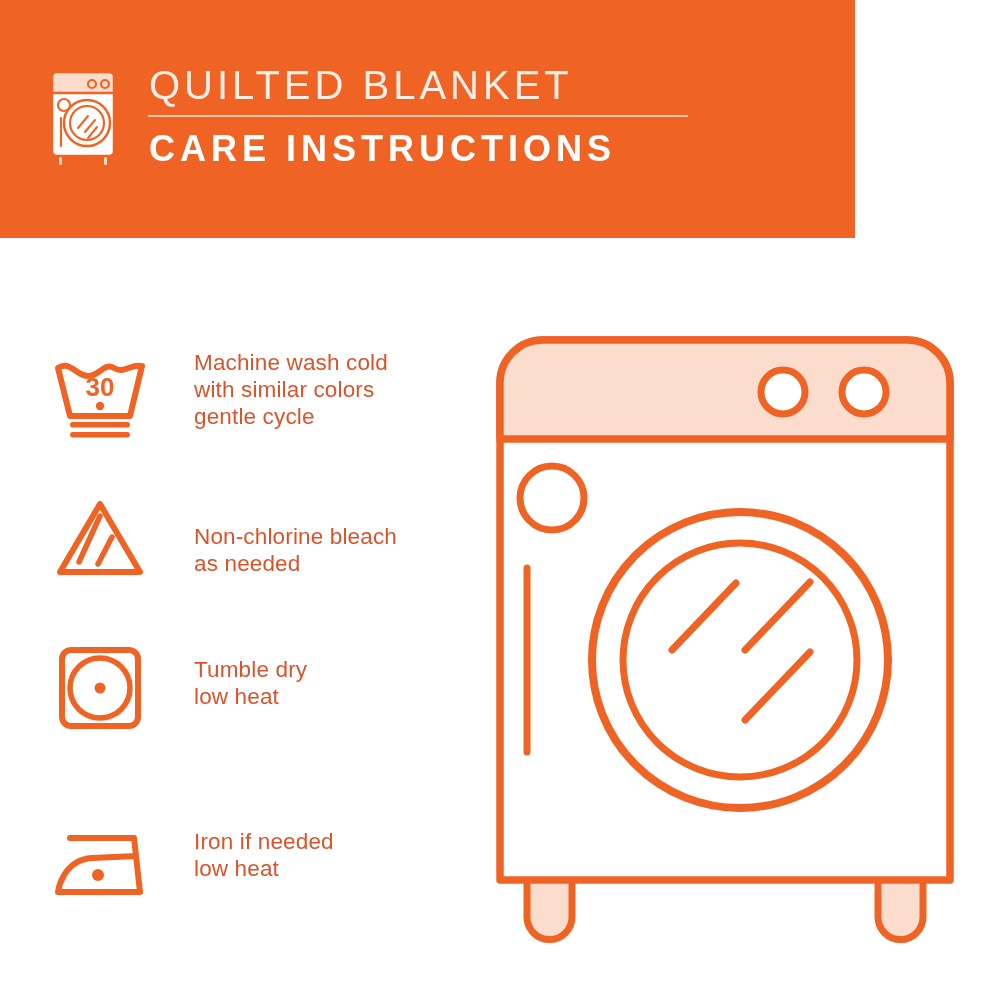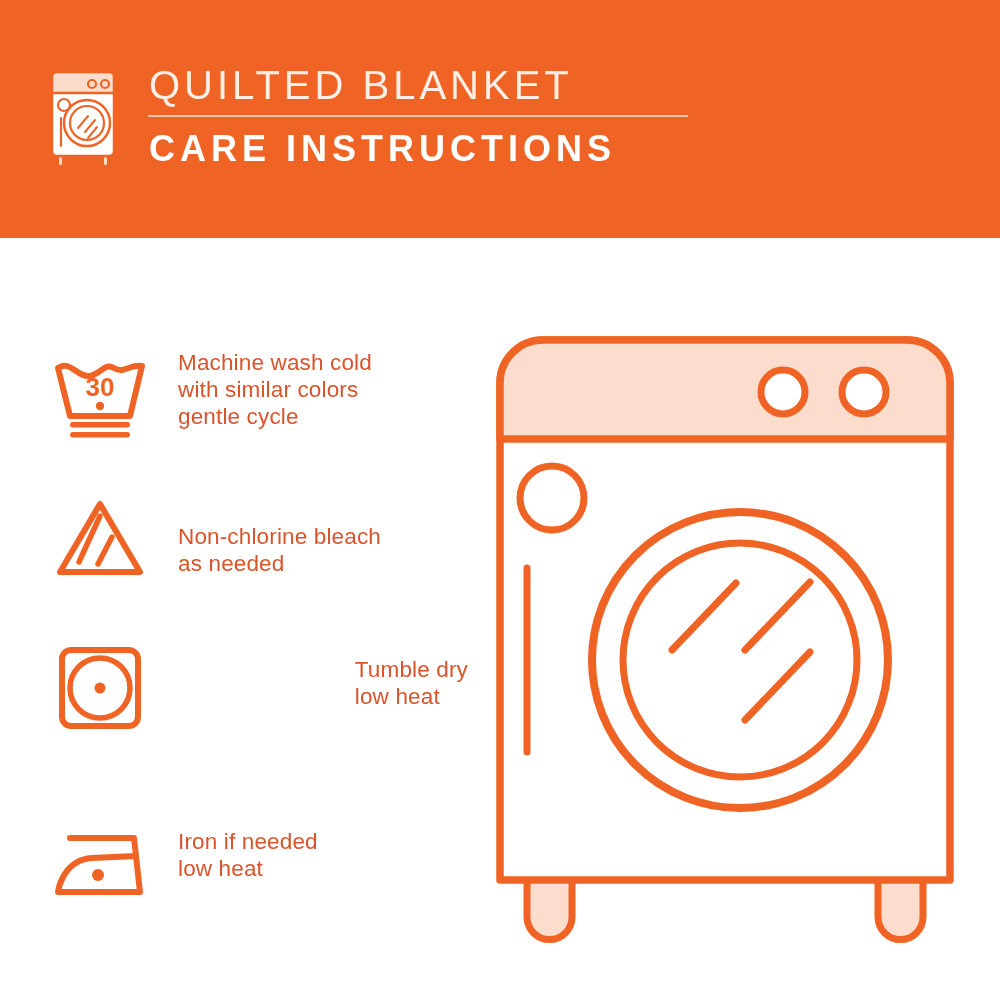--- a/index.html
+++ b/index.html
@@ -13,21 +13,21 @@
     font-family: "Liberation Sans", sans-serif;
     overflow: hidden;
     position: relative;
   }
 
   
   .header {
     position: absolute;
     left: 0;
     top: 0;
-    width: 1000px;
+    width: 855px;
     height: 238px;
     background: #EF6424;
     box-sizing: border-box;
   }
   .header-inner {
     position: absolute;
     left: 44px;
     top: 62px;
     display: flex;
     align-items: flex-start;
@@ -78,31 +78,31 @@
   }
   .row {
     position: absolute;
     left: 48px;
     display: flex;
     align-items: flex-start;
     width: 420px;
   }
   .row-0 { top: 108px; }
   .row-1 { top: 250px; align-items: center; }
-  .row-2 { top: 398px; justify-content: space-between; }
+  .row-2 { top: 398px; }
   .row-3 { top: 574px; }
 
   .row-icon {
     width: 104px;
     height: 104px;
     flex: 0 0 auto;
     display: block;
   }
   .row-text {
-    margin-left: 26px;
+    margin-left: 42px;
     color: #D9542B;
     font-size: 22.5px;
     line-height: 27px;
     font-weight: 500;
     letter-spacing: 0.15px;
     padding-top: 4px;
     white-space: pre-line;
   }
   .row-1 .row-text { padding-top: 20px; }
   .row-2 .row-text { padding-top: 20px; }

